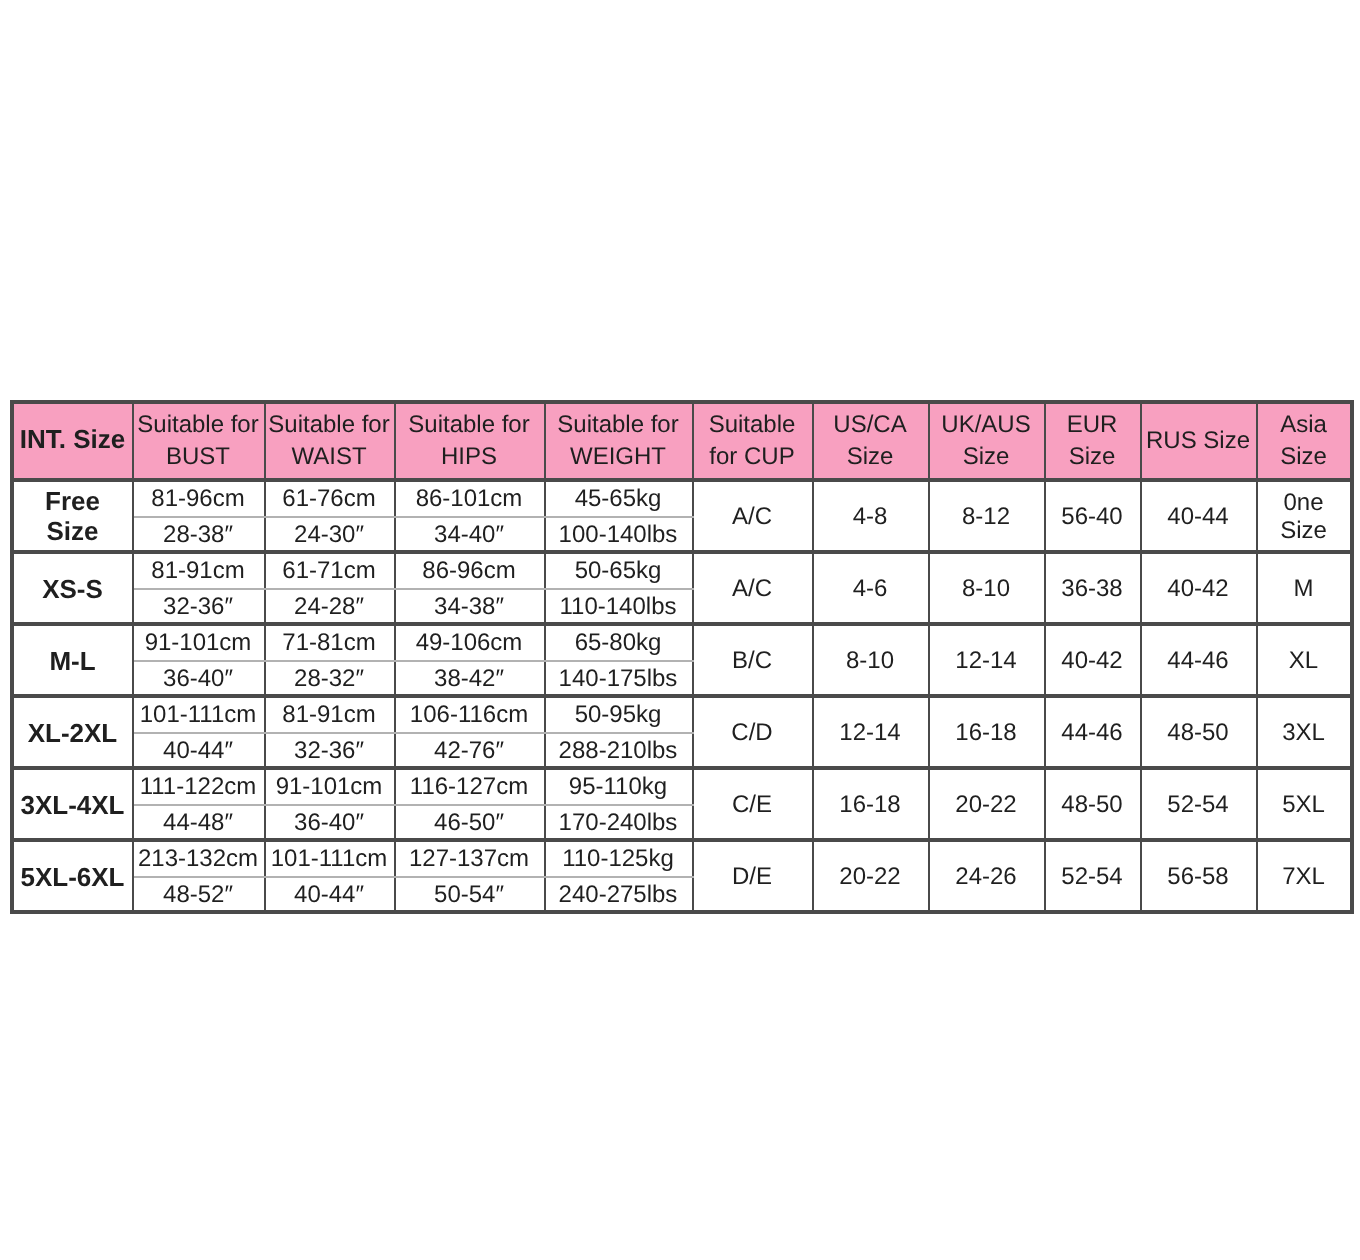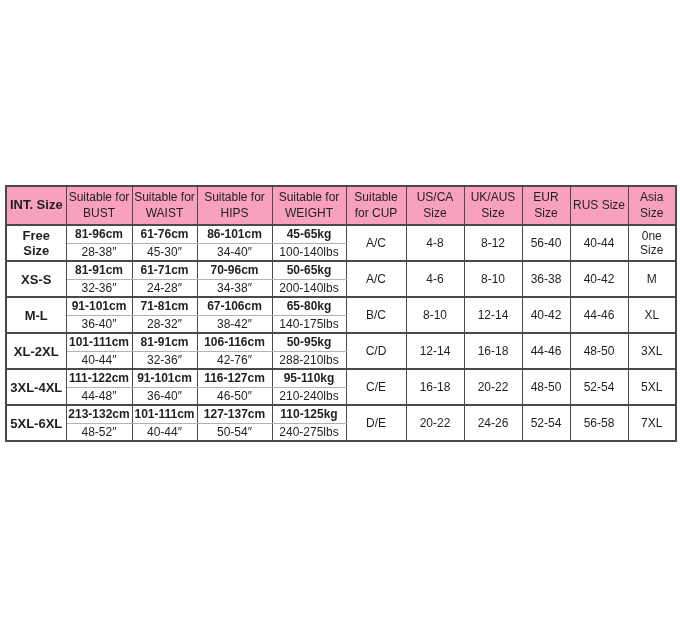--- a/index.html
+++ b/index.html
@@ -9,21 +9,21 @@
     --text:#1F1F1F;
     --page-bg:#FFFFFF;
   }
   *{margin:0;padding:0;box-sizing:border-box;}
   html,body{width:680px;height:630px;background:var(--page-bg);overflow:hidden;}
   body{font-family:"Liberation Sans","DejaVu Sans",sans-serif;position:relative;}
 
   .chart-wrap{
     position:absolute;
     left:5px;
-    top:185px;
+    top:200px;
     width:670px;
   }
   table.size-chart{
     border-collapse:collapse;
     table-layout:fixed;
     width:670px;
     border:2px solid var(--border-dark);
   }
   .size-chart th,
   .size-chart td{
@@ -49,21 +49,20 @@
   }
   .size-chart tbody tr{height:18px;}
   .size-chart td.size-label{
     font-weight:bold;
     font-size:13px;
     text-align:center;
   }
   
   .size-chart tr.sub1 td.m{
     border-bottom:1px solid var(--border-light);
-    font-weight:bold;
   }
   
   .size-chart tr.sub2 td,
   .size-chart td.sp{
     border-bottom:2px solid var(--border-dark);
   }
 </style>
 </head>
 <body>
 
@@ -116,50 +115,50 @@
         <td class="m">45-65kg</td>
         <td class="sp" rowspan="2">A/C</td>
         <td class="sp" rowspan="2">4-8</td>
         <td class="sp" rowspan="2">8-12</td>
         <td class="sp" rowspan="2">56-40</td>
         <td class="sp" rowspan="2">40-44</td>
         <td class="sp" rowspan="2">0ne Size</td>
       </tr>
       <tr class="sub2">
         <td>28-38″</td>
-        <td>45-30″</td>
+        <td>24-30″</td>
         <td>34-40″</td>
         <td>100-140lbs</td>
       </tr>
 
       <tr class="sub1">
         <td class="size-label sp" rowspan="2">XS-S</td>
         <td class="m">81-91cm</td>
         <td class="m">61-71cm</td>
-        <td class="m">70-96cm</td>
+        <td class="m">86-96cm</td>
         <td class="m">50-65kg</td>
         <td class="sp" rowspan="2">A/C</td>
         <td class="sp" rowspan="2">4-6</td>
         <td class="sp" rowspan="2">8-10</td>
         <td class="sp" rowspan="2">36-38</td>
         <td class="sp" rowspan="2">40-42</td>
         <td class="sp" rowspan="2">M</td>
       </tr>
       <tr class="sub2">
         <td>32-36″</td>
         <td>24-28″</td>
         <td>34-38″</td>
-        <td>200-140lbs</td>
+        <td>110-140lbs</td>
       </tr>
 
       <tr class="sub1">
         <td class="size-label sp" rowspan="2">M-L</td>
         <td class="m">91-101cm</td>
         <td class="m">71-81cm</td>
-        <td class="m">67-106cm</td>
+        <td class="m">49-106cm</td>
         <td class="m">65-80kg</td>
         <td class="sp" rowspan="2">B/C</td>
         <td class="sp" rowspan="2">8-10</td>
         <td class="sp" rowspan="2">12-14</td>
         <td class="sp" rowspan="2">40-42</td>
         <td class="sp" rowspan="2">44-46</td>
         <td class="sp" rowspan="2">XL</td>
       </tr>
       <tr class="sub2">
         <td>36-40″</td>
@@ -198,21 +197,21 @@
         <td class="sp" rowspan="2">16-18</td>
         <td class="sp" rowspan="2">20-22</td>
         <td class="sp" rowspan="2">48-50</td>
         <td class="sp" rowspan="2">52-54</td>
         <td class="sp" rowspan="2">5XL</td>
       </tr>
       <tr class="sub2">
         <td>44-48″</td>
         <td>36-40″</td>
         <td>46-50″</td>
-        <td>210-240lbs</td>
+        <td>170-240lbs</td>
       </tr>
 
       <tr class="sub1">
         <td class="size-label sp" rowspan="2">5XL-6XL</td>
         <td class="m">213-132cm</td>
         <td class="m">101-111cm</td>
         <td class="m">127-137cm</td>
         <td class="m">110-125kg</td>
         <td class="sp" rowspan="2">D/E</td>
         <td class="sp" rowspan="2">20-22</td>

